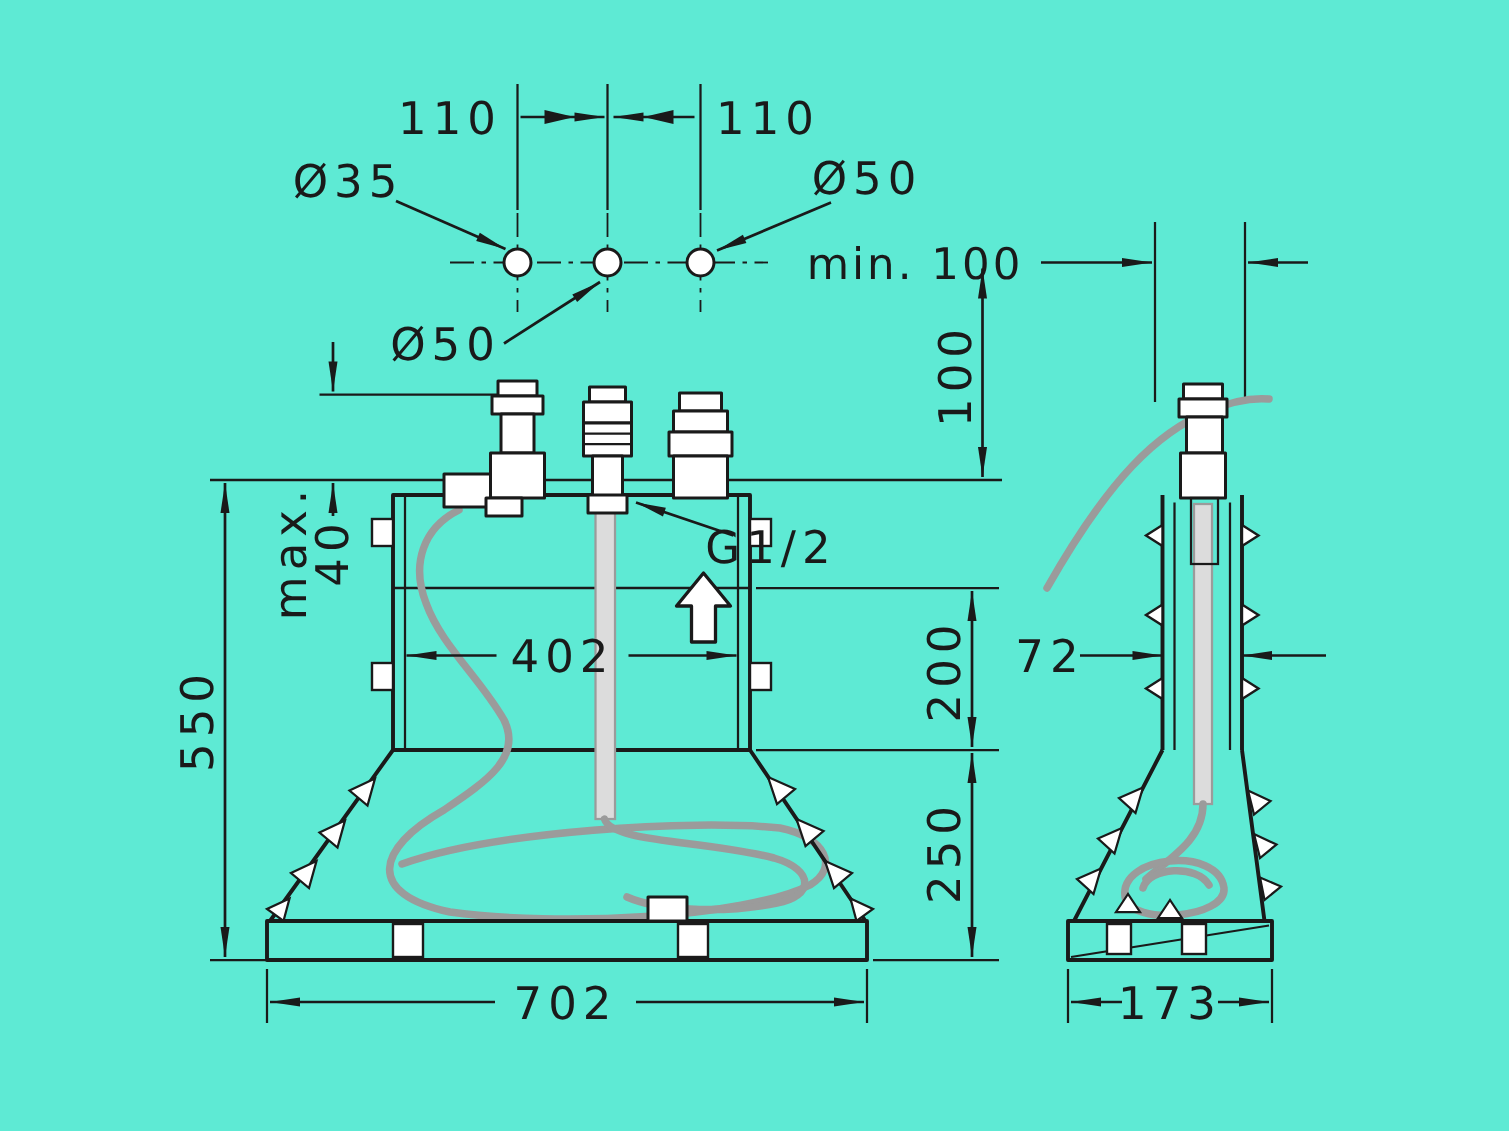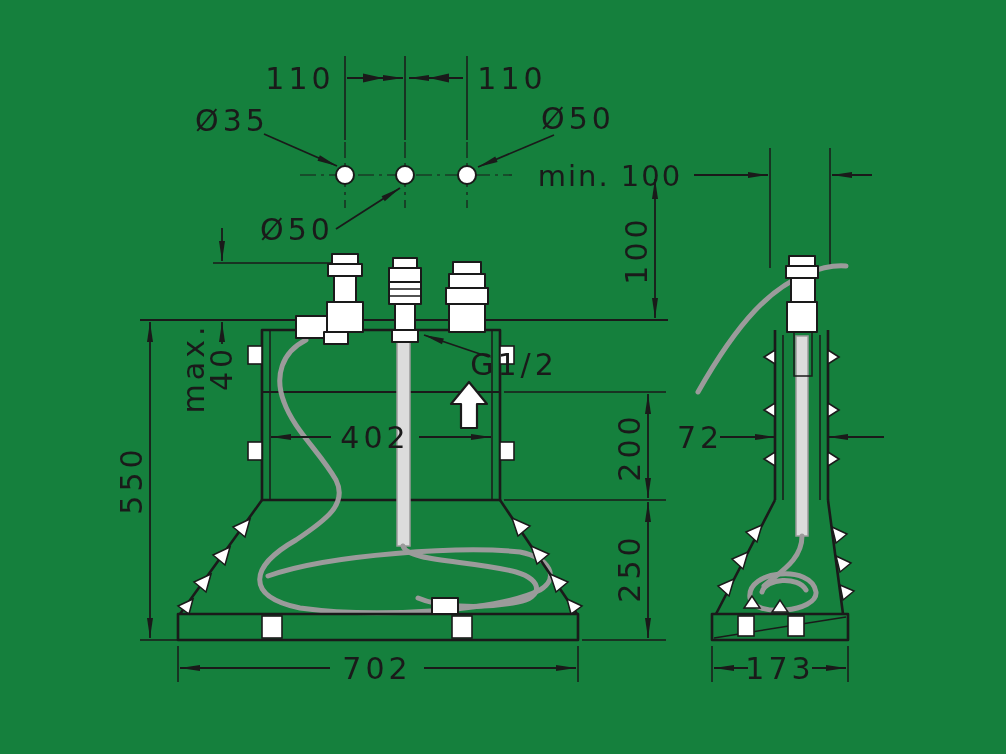--- a/index.html
+++ b/index.html
@@ -1,16 +1,16 @@
 <!DOCTYPE html>
 <html><head>
 <meta charset="utf-8">
 <style>
   html,body{margin:0;padding:0;background:#ffffff}
-  .stage{position:relative;width:1006px;height:754px;background:#15803d;overflow:hidden}
+  .stage{position:relative;width:1006px;height:754px;background:#5eead4;overflow:hidden}
   svg{display:block}
   .lbl{font-family:"DejaVu Sans","Liberation Sans",sans-serif;font-size:30px;fill:#1a1a1a;letter-spacing:4px}
   .lbl-s{font-family:"DejaVu Sans","Liberation Sans",sans-serif;font-size:29px;fill:#1a1a1a;letter-spacing:2px}
   .obj{stroke:#1a1a1a;stroke-width:2.6;fill:none;stroke-linejoin:round}
   .objw{stroke:#1a1a1a;stroke-width:2.0;fill:#ffffff;stroke-linejoin:round}
   .thin{stroke:#1a1a1a;stroke-width:1.5;fill:none}
   .dim{stroke:#1a1a1a;stroke-width:1.8;fill:none}
   .cl{stroke:#1a1a1a;stroke-width:1.2;fill:none;stroke-dasharray:16 5 3 5}
   .hose{stroke:#9b9b9b;stroke-width:5;fill:none;stroke-linecap:round}
   .hoseband{fill:#dcdcdc;stroke:#9b9b9b;stroke-width:1.5}

